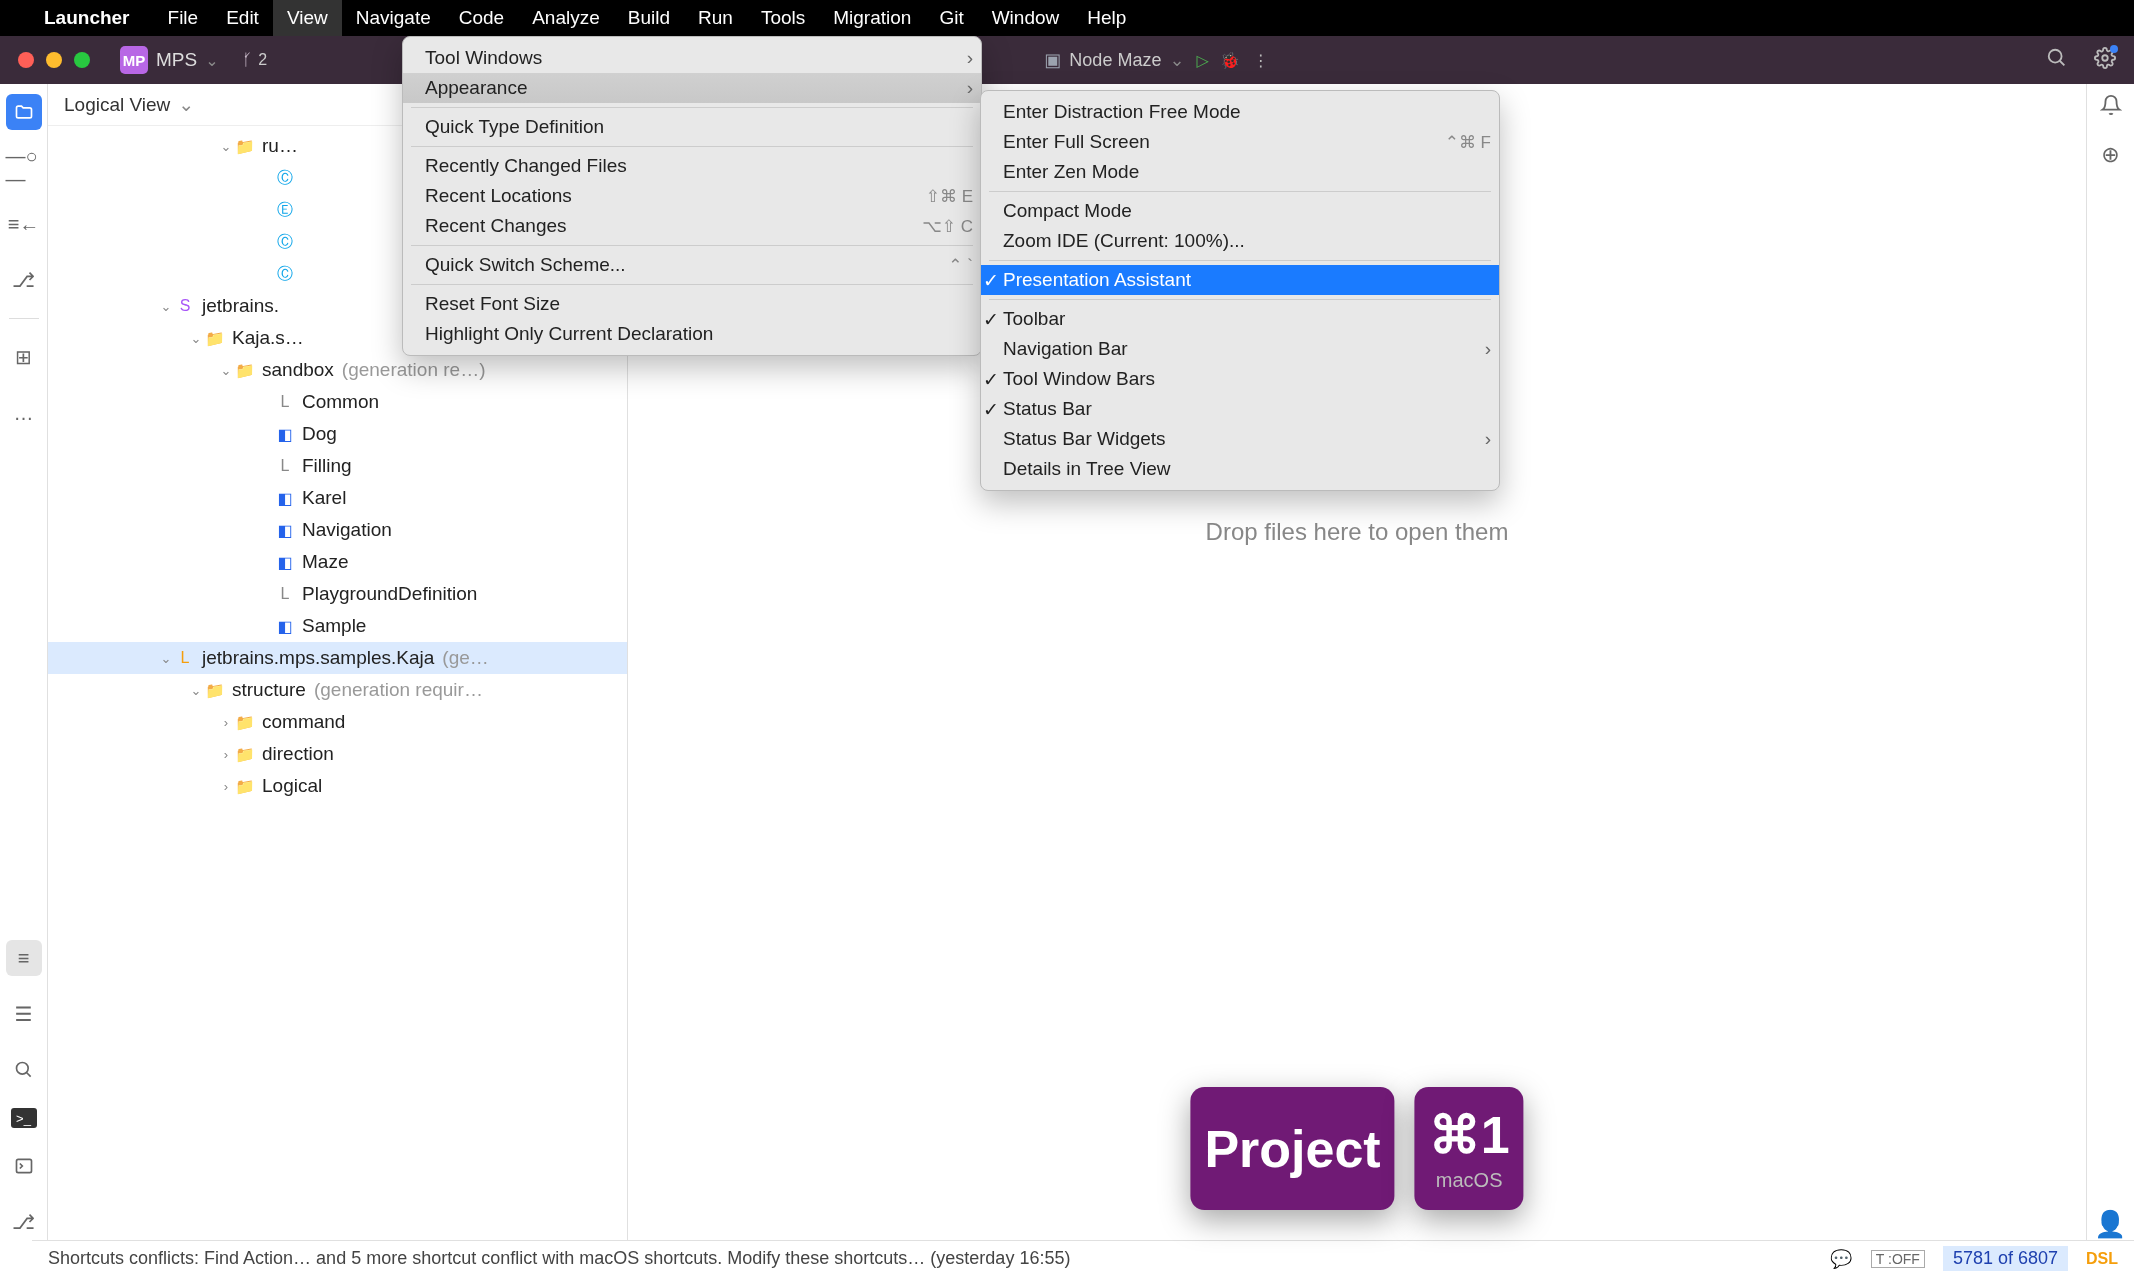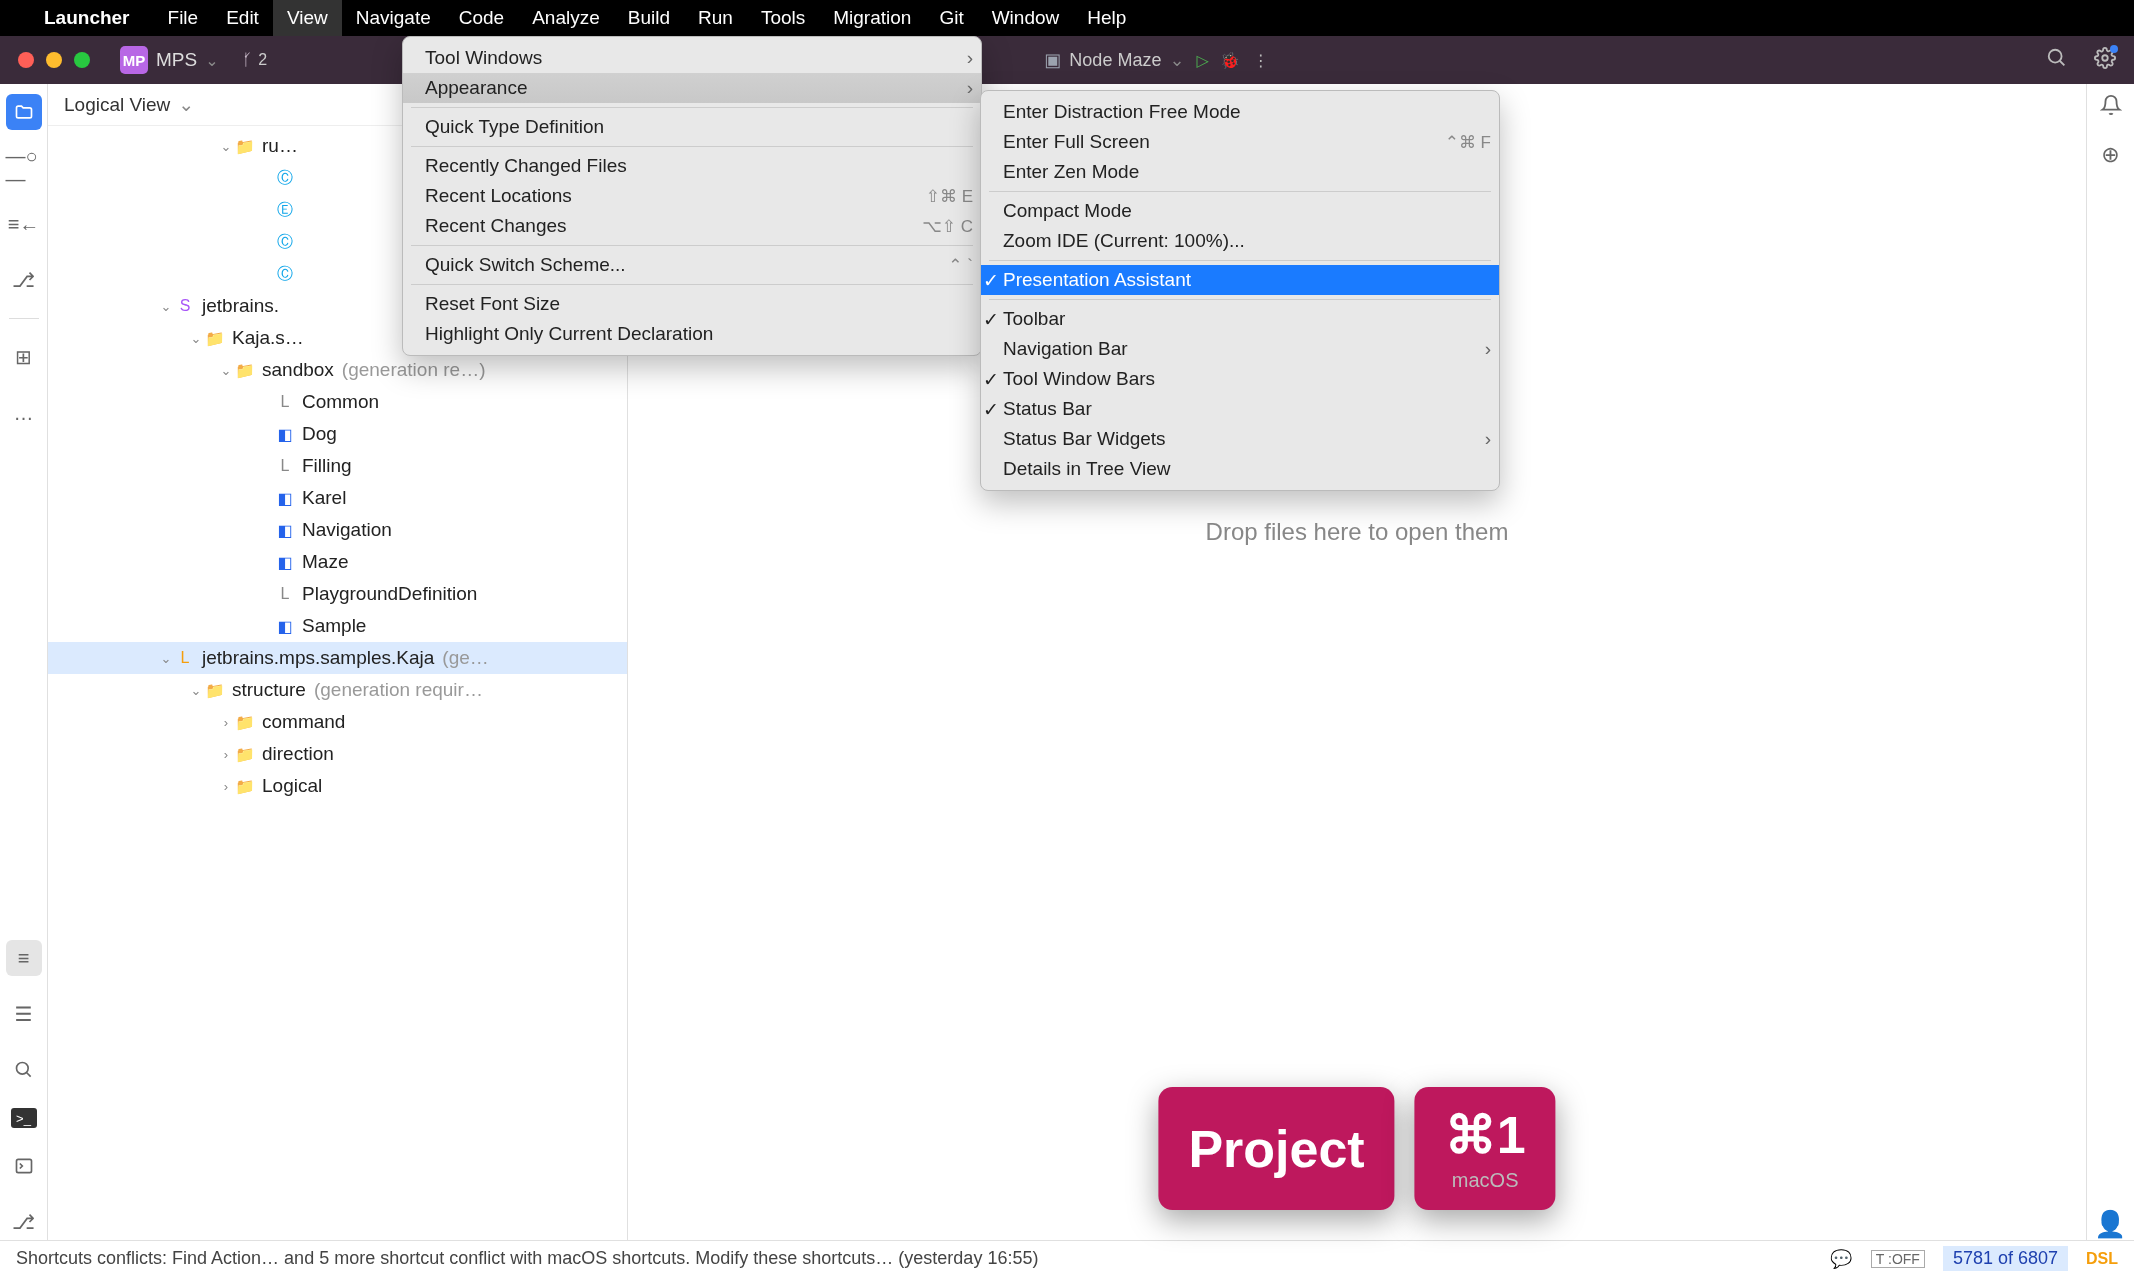--- a/index.html
+++ b/index.html
@@ -62,26 +62,26 @@
 .tree-row .icon.blue-box { color: #2563eb; }
 .tree-row .icon.l-gray { color: #888; }
 .tree-row .helper { color: #999; margin-left: 8px; }
 
 .editor-area { flex: 1; background: #fff; position: relative; display: flex; flex-direction: column; align-items: center; justify-content: flex-start; padding-top: 310px; }
 .editor-placeholder { color: #888; font-size: 26px; line-height: 56px; text-align: center; }
 .editor-drop { color: #888; font-size: 24px; margin-top: 12px; }
 
 
 .pres-assist { position: absolute; bottom: 30px; left: 50%; transform: translateX(-50%); display: flex; gap: 20px; }
-.pres-card { background: #be185d; color: #fff; border-radius: 14px; padding: 18px 30px; box-shadow: 0 10px 30px rgba(0,0,0,0.35); display: flex; flex-direction: column; align-items: center; justify-content: center; }
+.pres-card { background: #701a75; color: #fff; border-radius: 14px; padding: 18px 14px; box-shadow: 0 10px 30px rgba(0,0,0,0.35); display: flex; flex-direction: column; align-items: center; justify-content: center; }
 .pres-card .big { font-size: 52px; font-weight: 700; }
 .pres-card .sub { font-size: 20px; color: #bbb; margin-top: 4px; }
 
 
-.status-bar { height: 36px; background: #fff; border-top: 1px solid #e0e0e0; display: flex; align-items: center; padding: 0 16px; font-size: 18px; color: #444; }
+.status-bar { height: 36px; background: #fff; border-top: 1px solid #e0e0e0; display: flex; align-items: center; padding: 0 16px; font-size: 18px; color: #444; margin-left: 32px; }
 .status-bar .left { flex: 1; white-space: nowrap; overflow: hidden; text-overflow: ellipsis; }
 .status-bar .right { display: flex; align-items: center; gap: 18px; }
 .status-bar .pill { background: #dbeafe; padding: 2px 10px; color: #1e40af; }
 .status-bar .toff-box { border: 1px solid #aaa; padding: 0 4px; font-size: 14px; color: #666; }
 
 
 .menu-popup { position: absolute; background: #e8e8e8; border: 1px solid #bbb; border-radius: 8px; box-shadow: 0 12px 30px rgba(0,0,0,0.25); padding: 6px 0; z-index: 100; }
 .menu-popup .mrow { display: flex; align-items: center; height: 30px; padding: 0 8px; font-size: 19px; color: #222; position: relative; }
 .menu-popup .mrow.hover { background: linear-gradient(#d0d0d0, #c8c8c8); }
 .menu-popup .mrow.highlight { background: #1a7bff; color: #fff; }

